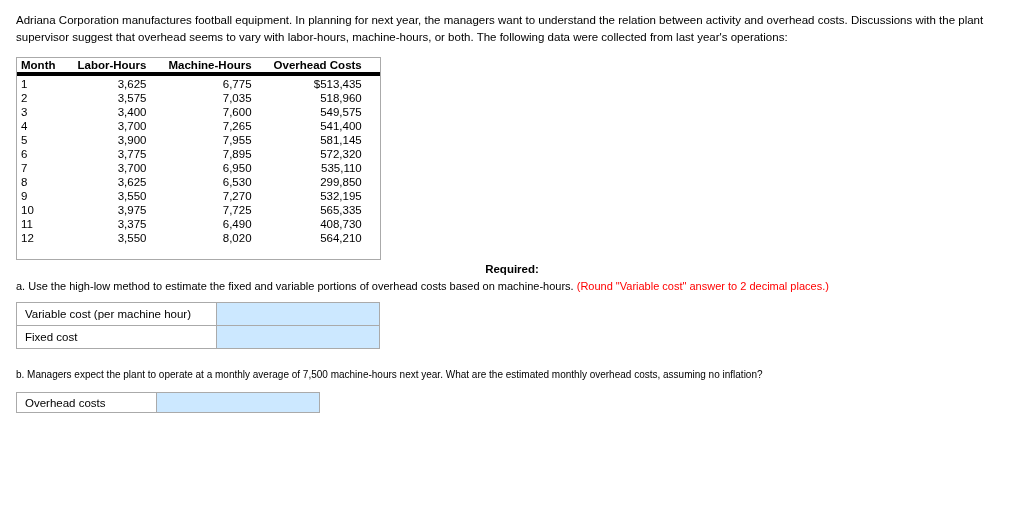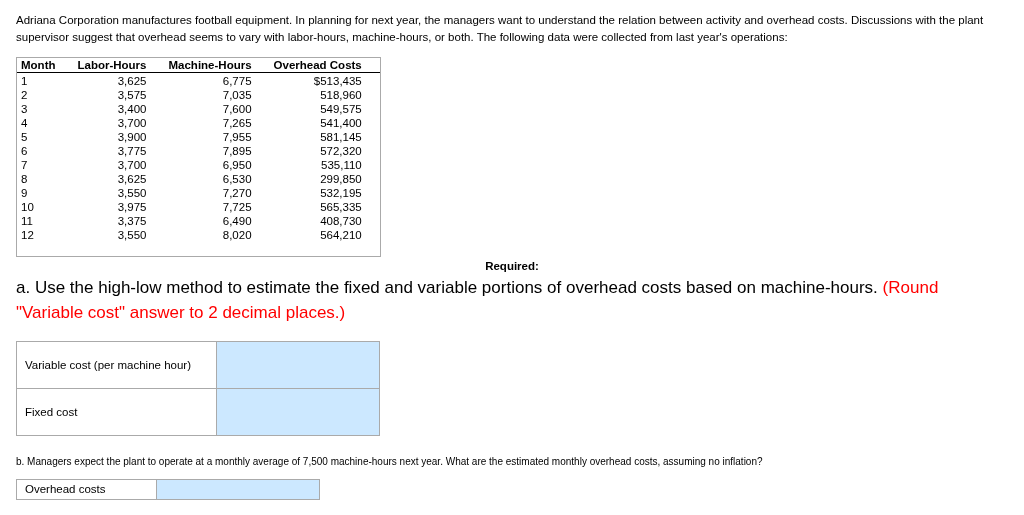--- a/index.html
+++ b/index.html
@@ -22,21 +22,21 @@
       margin-bottom: 10px;
     }
     table.data-table {
       border-collapse: collapse;
       margin-bottom: 14px;
       font-size: 11.5px;
     }
     table.data-table th {
       text-align: left;
       padding: 1px 18px 1px 4px;
-      border-bottom: 1px solid #000000;
+      border-bottom: 4px solid #000000;
       font-weight: bold;
     }
     table.data-table td {
       padding: 1px 18px 1px 4px;
       text-align: right;
     }
     table.data-table td:first-child {
       text-align: left;
       padding-left: 4px;
     }
@@ -50,38 +50,38 @@
     .required-section {
       margin-bottom: 12px;
     }
     .required-label {
       font-weight: bold;
       font-size: 11.5px;
       margin-bottom: 3px;
       text-align: center;
     }
     .question-text {
-      font-size: 17px;
-      margin-bottom: 15px;
+      font-size: 11px;
+      margin-bottom: 8px;
       line-height: 1.5;
     }
     .red-text {
       color: red;
     }
     .input-table {
       border-collapse: collapse;
       font-size: 11.5px;
       margin-bottom: 8px;
     }
     .input-table td {
       padding: 2px 4px;
       border: 1px solid #aaa;
     }
     .input-table td.label-cell {
-      padding: 17px 8px;
+      padding: 5px 8px;
       background: #fff;
       min-width: 200px;
     }
     .input-table td.input-cell {
       background: #cce8ff;
       min-width: 130px;
       height: 20px;
     }
     .input-table input {
       border: none;

